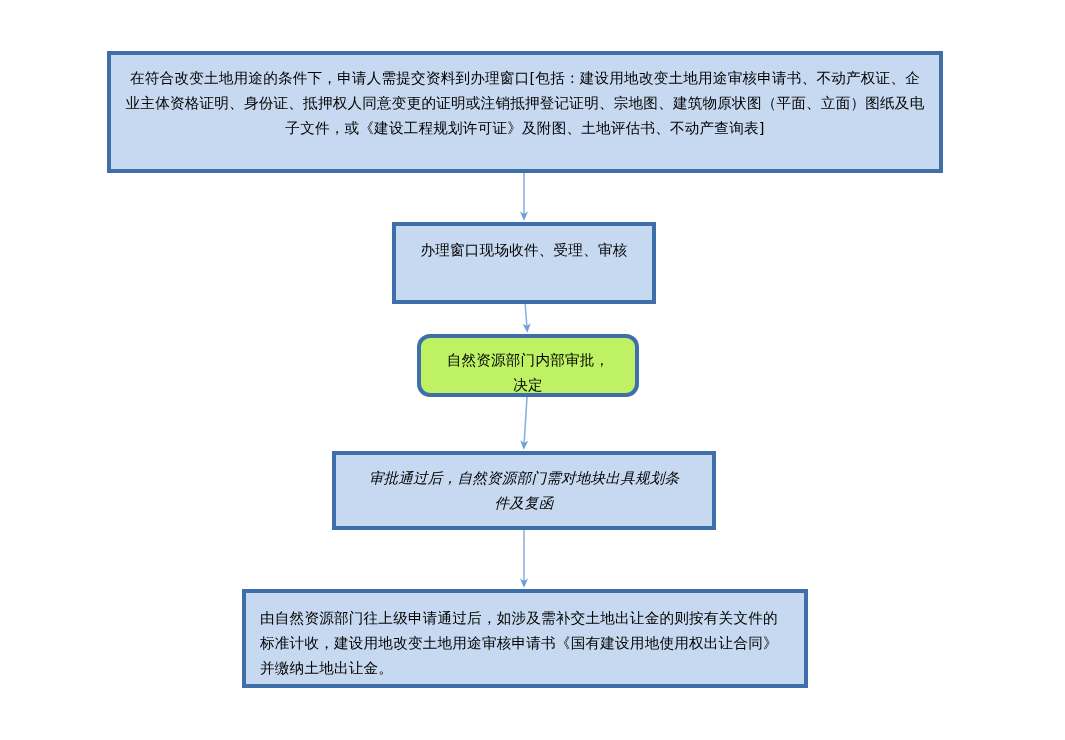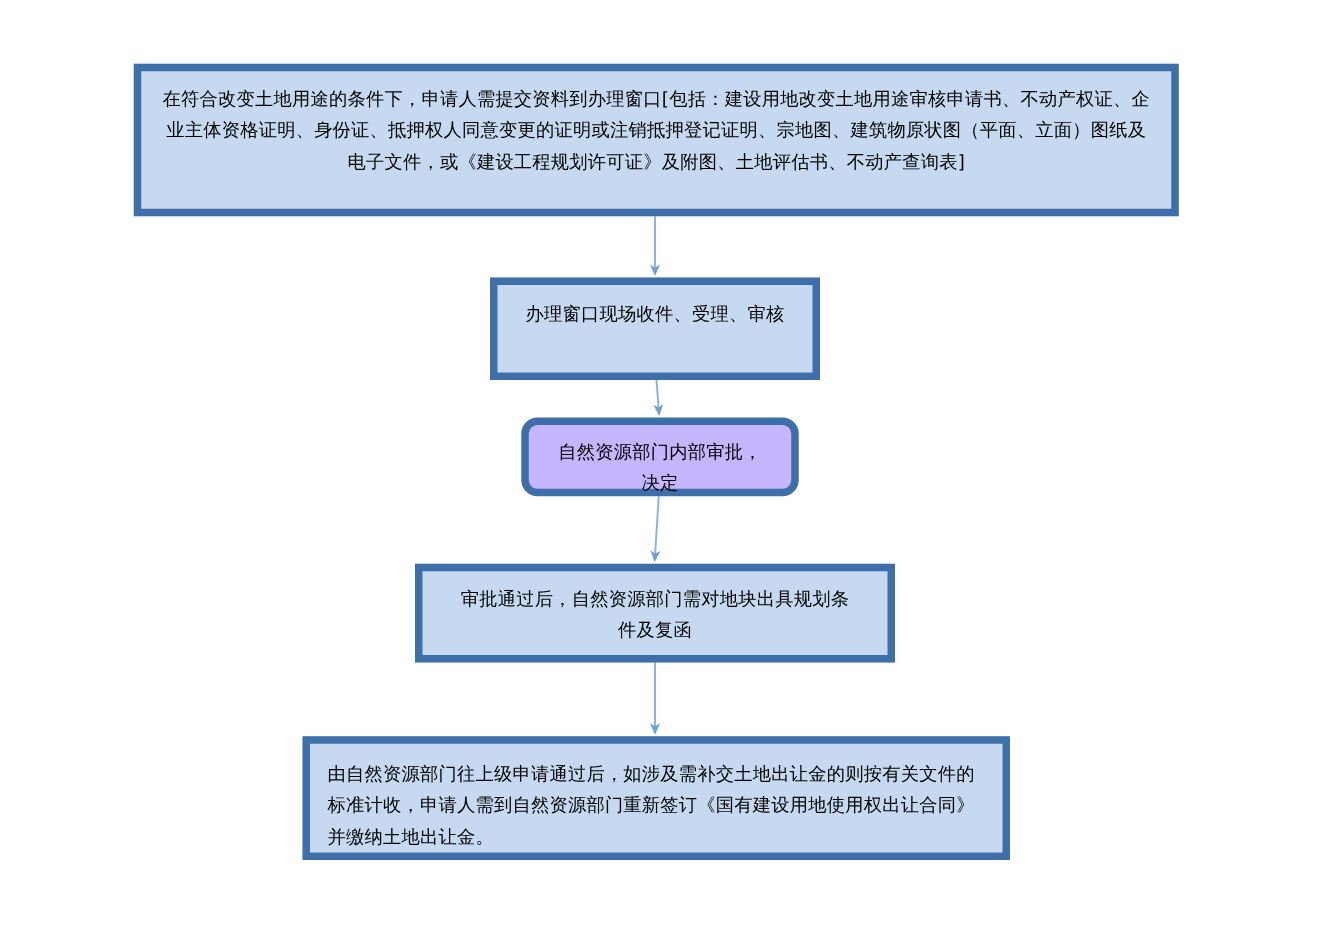--- a/index.html
+++ b/index.html
@@ -20,21 +20,21 @@
     left: 0;
     top: 0;
     width: 1065px;
     height: 740px;
   }
 
   .node {
     position: absolute;
     box-sizing: border-box;
     background: #c6d9f0;
-    border: 6px solid #ec4899;
+    border: 4px solid #ec4899;
     display: flex;
     align-items: flex-start;
     justify-content: center;
     color: #000000;
     line-height: 1.72;
     letter-spacing: 0.2px;
   }
 
   .node .txt {
     display: block;
@@ -76,20 +76,21 @@
   }
 
   
   #node-planning {
     left: 332px;
     top: 451px;
     width: 384px;
     height: 79px;
     font-size: 14.6px;
     padding: 10px 12px 0 12px;
+    font-style: italic;
   }
 
   
   #node-fee {
     left: 242px;
     top: 589px;
     width: 566px;
     height: 99px;
     font-size: 14.6px;
     padding: 12px 14px 0 14px;
@@ -136,27 +137,27 @@
   </svg>
 
   <div class="node" id="node-submit" style="background: rgb(198, 217, 240); border-color: rgb(63, 111, 168); color: rgb(0, 0, 0);">
     <span class="txt">在符合改变土地用途的条件下，申请人需提交资料到办理窗口[包括：建设用地改变土地用途审核申请书、不动产权证、企业主体资格证明、身份证、抵押权人同意变更的证明或注销抵押登记证明、宗地图、建筑物原状图（平面、立面）图纸及电子文件，或《建设工程规划许可证》及附图、土地评估书、不动产查询表]</span>
   </div>
 
   <div class="node" id="node-intake" style="background: rgb(198, 217, 240); border-color: rgb(63, 111, 168); color: rgb(0, 0, 0);">
     <span class="txt">办理窗口现场收件、受理、审核</span>
   </div>
 
-  <div class="node" id="node-approval" style="background: #c4b5fd; border-color: rgb(63, 111, 168); color: rgb(0, 0, 0);">
+  <div class="node" id="node-approval" style="background: #bef264; border-color: rgb(63, 111, 168); color: rgb(0, 0, 0);">
     <span class="txt">自然资源部门内部审批，
 决定</span>
   </div>
 
   <div class="node" id="node-planning" style="background: rgb(198, 217, 240); border-color: rgb(63, 111, 168); color: rgb(0, 0, 0);">
     <span class="txt">审批通过后，自然资源部门需对地块出具规划条
 件及复函</span>
   </div>
 
   <div class="node" id="node-fee" style="background: rgb(198, 217, 240); border-color: rgb(63, 111, 168); color: rgb(0, 0, 0);">
-    <span class="txt">由自然资源部门往上级申请通过后，如涉及需补交土地出让金的则按有关文件的标准计收，申请人需到自然资源部门重新签订《国有建设用地使用权出让合同》并缴纳土地出让金。</span>
+    <span class="txt">由自然资源部门往上级申请通过后，如涉及需补交土地出让金的则按有关文件的标准计收，建设用地改变土地用途审核申请书《国有建设用地使用权出让合同》并缴纳土地出让金。</span>
   </div>
 
 </div>
 
 </body></html>

